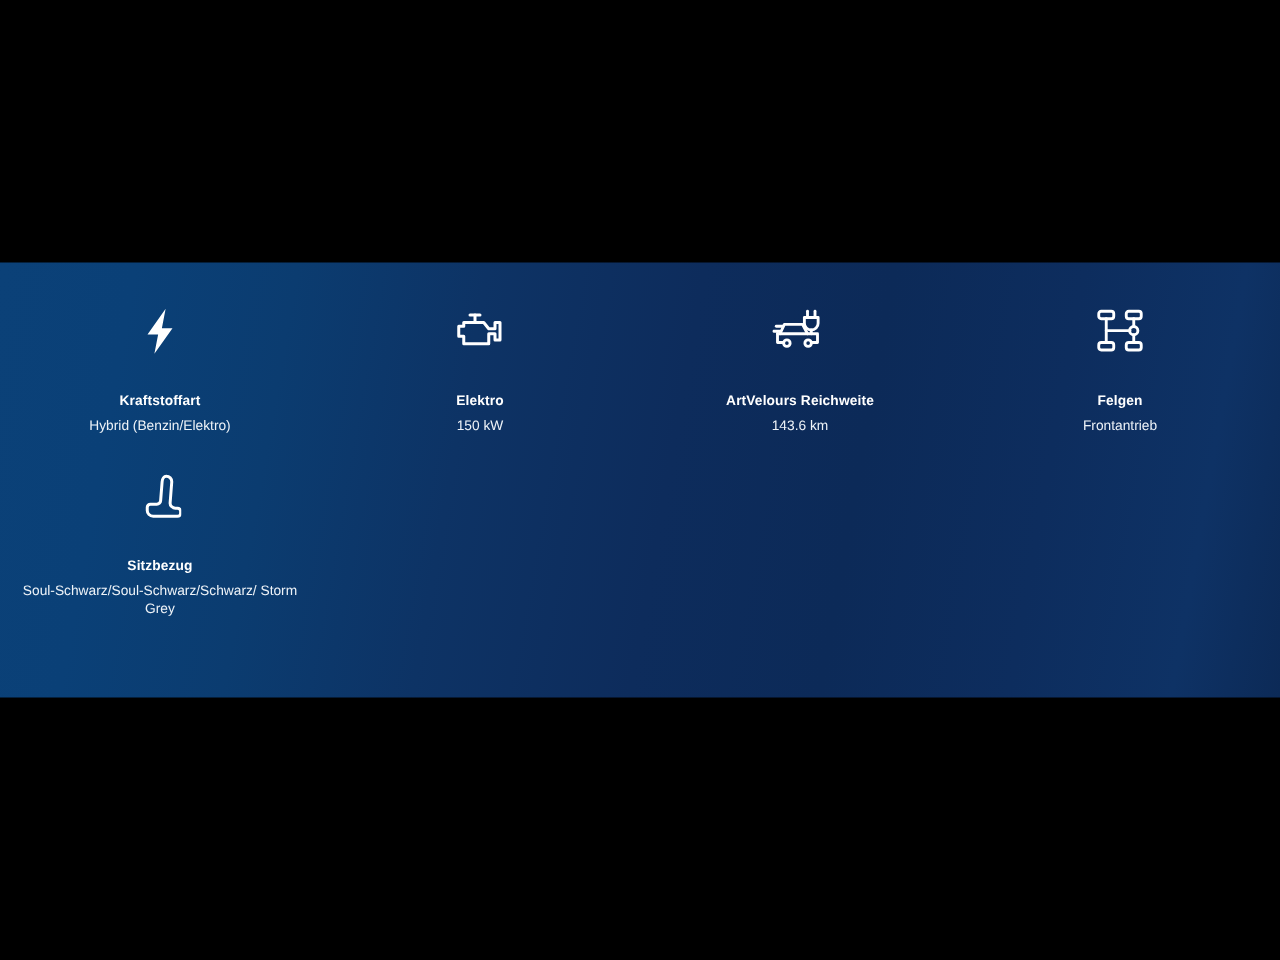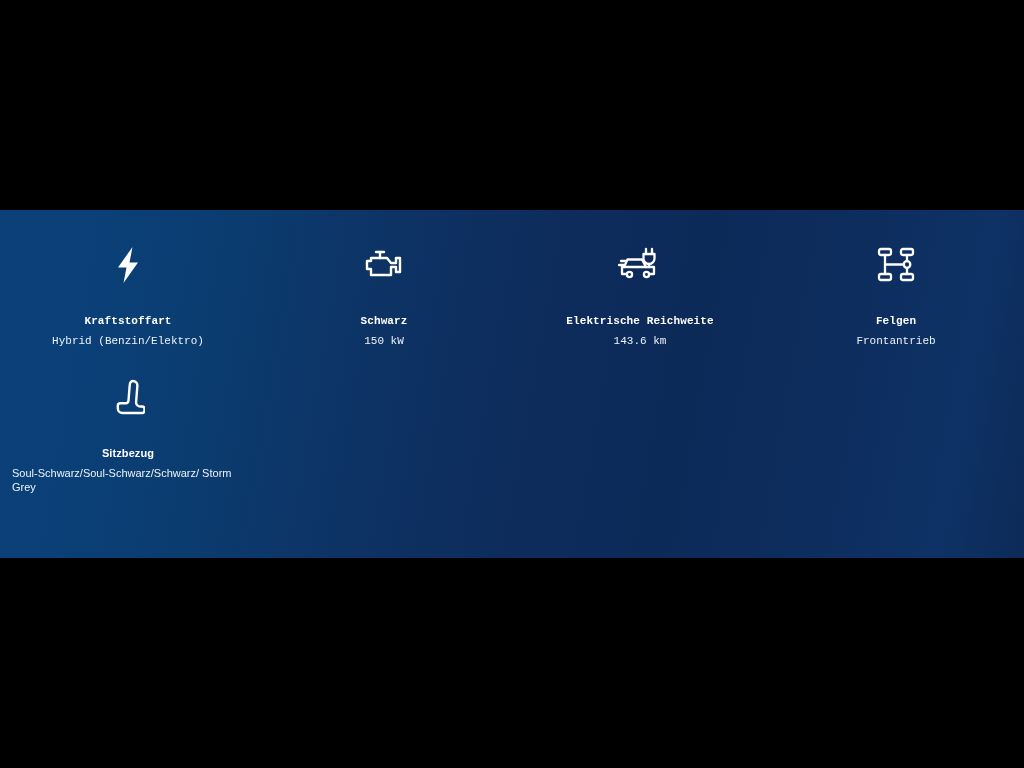--- a/index.html
+++ b/index.html
@@ -43,21 +43,21 @@
   }
 
   .spec-grid {
     display: grid;
     grid-template-columns: repeat(4, 1fr);
     width: 100%;
     box-sizing: border-box;
     padding: 0;
   }
 
-  .spec-row-1 { padding-top: 32px; font-family: Liberation Mono, monospace; }
+  .spec-row-1 { padding-top: 32px; }
   .spec-row-2 { padding-top: 26px; }
 
   .spec-cell {
     display: flex;
     flex-direction: column;
     align-items: center;
     justify-content: flex-start;
     padding: 0 12px;
     box-sizing: border-box;
   }
@@ -81,21 +81,21 @@
     letter-spacing: 0.1px;
     text-align: center;
     line-height: 14px;
     margin-bottom: 6px;
   }
 
   .spec-value {
     color: #eef3f8;
     font-size: 11px;
     font-weight: normal;
-    text-align: left;
+    text-align: center;
     line-height: 14px;
     max-width: 230px;
   }
   .spec-value.wide { max-width: 250px; }
 </style>
 </head>
 <body>
 
 <div id="page">
 
@@ -116,21 +116,21 @@
       <div class="spec-cell">
         <div class="spec-icon">
           <svg width="42" height="34" viewBox="0 0 42 34">
             <g fill="none" stroke="#ffffff" stroke-width="2.4" stroke-linejoin="round" stroke-linecap="round">
               <path d="M13 4 L21 4"></path>
               <path d="M17 4 L17 10"></path>
               <path d="M10 10 L24 10 L28 15 L33 15 L33 10 L37 10 L37 24 L33 24 L33 19 L28 19 L28 27 L8 27 L8 21 L4 21 L4 13 L8 13 L8 10 Z"></path>
             </g>
           </svg>
         </div>
-        <div class="spec-label">Schwarz</div>
+        <div class="spec-label">Elektro</div>
         <div class="spec-value">150 kW</div>
       </div>
 
       <div class="spec-cell">
         <div class="spec-icon">
           <svg width="44" height="38" viewBox="0 0 44 38">
             <g fill="none" stroke="#ffffff" stroke-width="2.3" stroke-linejoin="round" stroke-linecap="round">
 
               <path d="M28 3 L28 8"></path>
               <path d="M34 3 L34 8"></path>
@@ -142,21 +142,21 @@
               <path d="M4 21 L4 28 L8 28"></path>
 
               <circle cx="11.5" cy="28.5" r="2.6"></circle>
               <circle cx="28.5" cy="28.5" r="2.6"></circle>
 
               <path d="M3 15 L8 15"></path>
               <path d="M1 19 L6 19"></path>
             </g>
           </svg>
         </div>
-        <div class="spec-label">Elektrische Reichweite</div>
+        <div class="spec-label">ArtVelours Reichweite</div>
         <div class="spec-value">143.6 km</div>
       </div>
 
       <div class="spec-cell">
         <div class="spec-icon">
           <svg width="40" height="38" viewBox="0 0 40 38">
             <g fill="none" stroke="#ffffff" stroke-width="2.3" stroke-linejoin="round" stroke-linecap="round">
               <rect x="3" y="3" width="12" height="6" rx="2"></rect>
               <rect x="25" y="3" width="12" height="6" rx="2"></rect>
               <rect x="3" y="28" width="12" height="6" rx="2"></rect>

